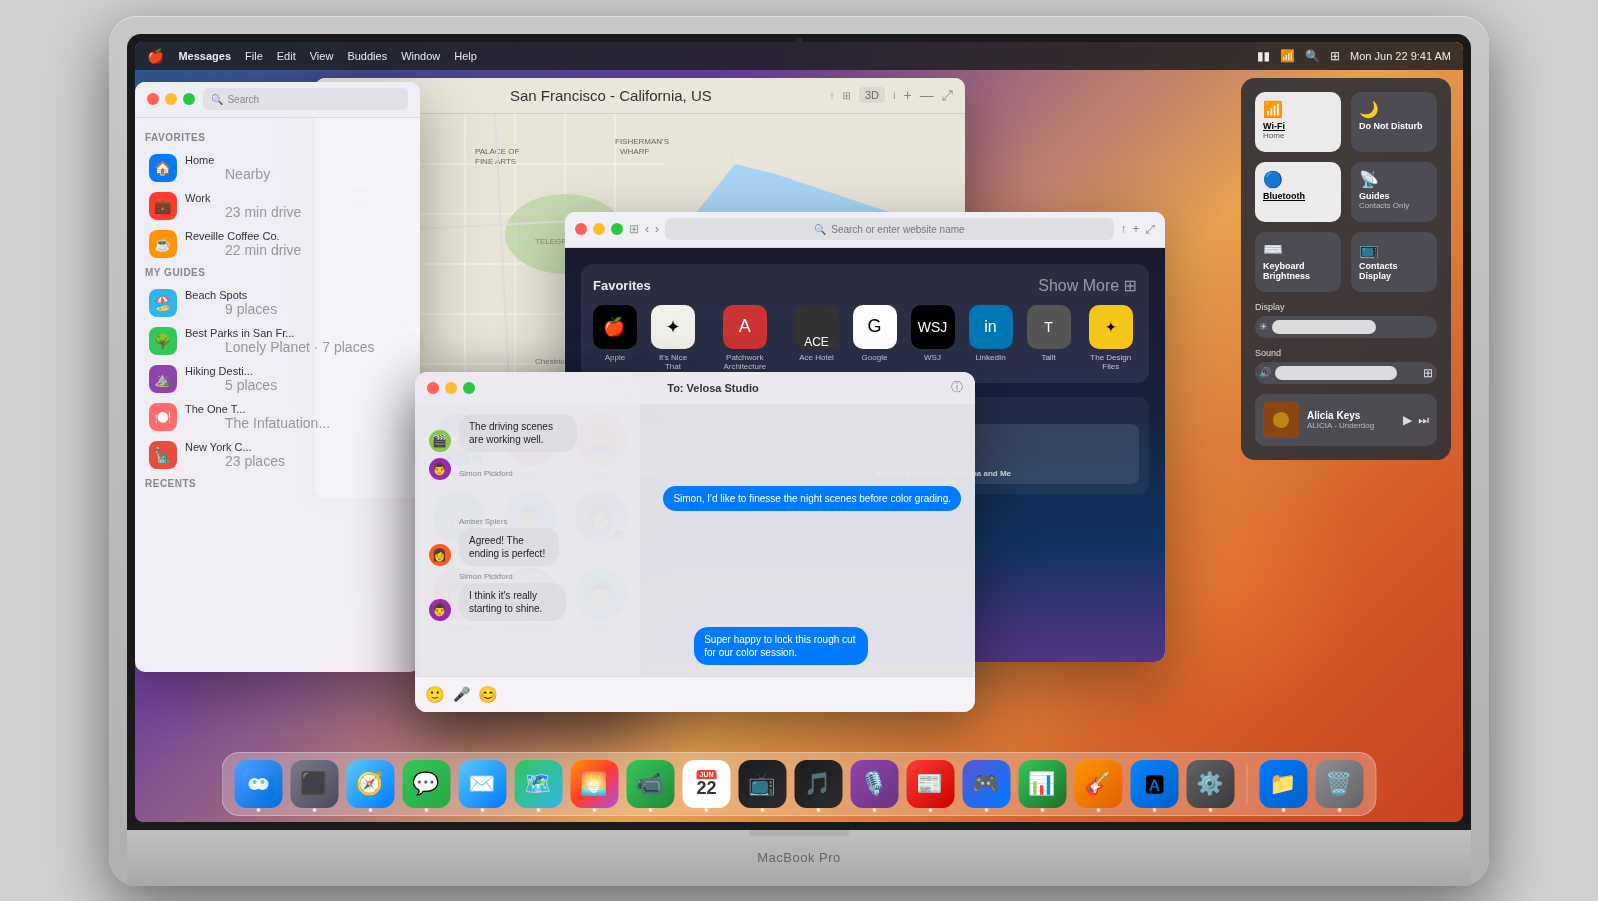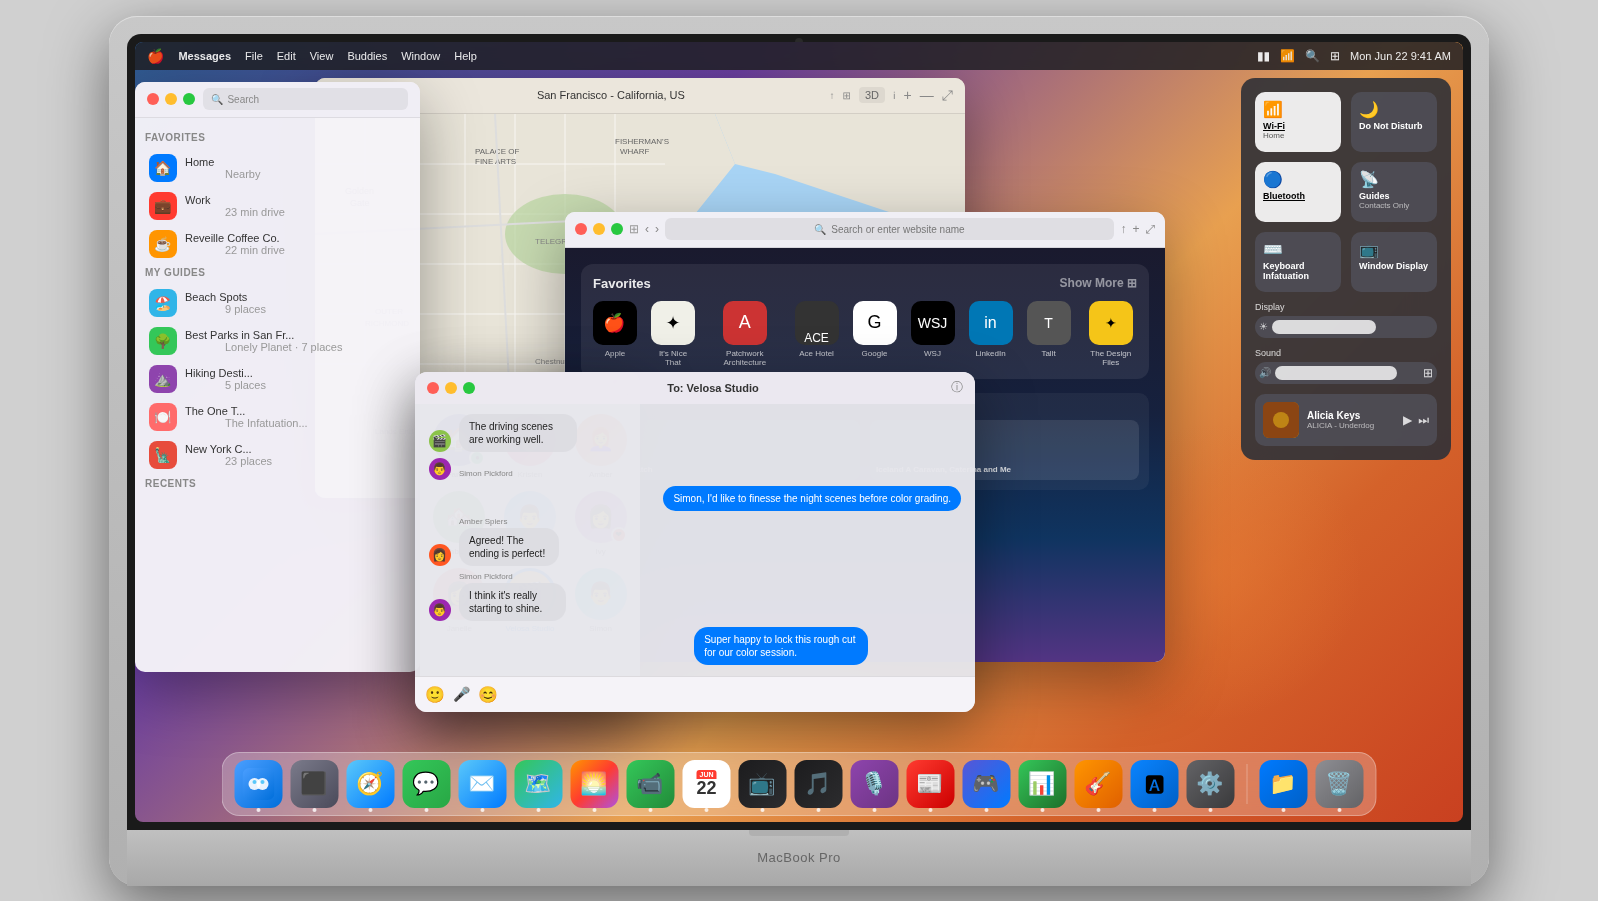--- a/index.html
+++ b/index.html
@@ -322,21 +322,21 @@
       width: 12px;
       height: 12px;
       border-radius: 50%;
     }
 
     .tl-red { background: #ff5f57; }
     .tl-yellow { background: #ffbd2e; }
     .tl-green { background: #28c840; }
 
     .maps-address {
-      font-size: 11px;
+      font-size: 15px;
       color: #333;
       flex: 1;
       text-align: center;
     }
 
     .maps-toolbar-right {
       display: flex;
       gap: 8px;
       align-items: center;
     }
@@ -547,23 +547,22 @@
       margin-bottom: 10px;
     }
 
     .favorites-title {
       font-size: 13px;
       font-weight: 600;
       color: rgba(255,255,255,0.9);
     }
 
     .show-more {
-      font-size: 12px;
+      font-size: 16px;
       color: rgba(255,255,255,0.5);
-      font-weight: bold;
     }
 
     .favorites-grid {
       display: flex;
       gap: 14px;
       justify-content: space-around;
     }
 
     .fav-item {
       display: flex;
@@ -662,21 +661,21 @@
 
     .sidebar-item-text { flex: 1; }
 
     .sidebar-item-name {
       font-size: 11px;
       font-weight: 500;
       color: #333;
     }
 
     .sidebar-item-sub {
-      font-size: 11px;
+      font-size: 14px;
       color: #999;
       padding-left: 40px;
     }
 
     
     .contacts-picker {
       position: absolute;
       top: 330px;
       left: 285px;
       width: 220px;
@@ -1279,26 +1278,26 @@
           <div class="cc-tile">
             <span class="cc-tile-icon">📡</span>
             <span class="cc-tile-title">Guides</span>
             <span class="cc-tile-sub">Contacts Only</span>
           </div>
         </div>
         <div class="cc-row">
 
           <div class="cc-tile">
             <span class="cc-tile-icon">⌨️</span>
-            <span class="cc-tile-title">Keyboard Infatuation</span>
+            <span class="cc-tile-title">Keyboard Brightness</span>
           </div>
 
           <div class="cc-tile">
             <span class="cc-tile-icon">📺</span>
-            <span class="cc-tile-title">Window Display</span>
+            <span class="cc-tile-title">Contacts Display</span>
           </div>
         </div>
 
         <div class="cc-slider-row">
           <div class="cc-slider-label">Display</div>
           <div class="cc-slider">
             <span class="cc-slider-icon">☀</span>
             <div class="cc-slider-fill" style="width:60%;"></div>
           </div>
         </div>

